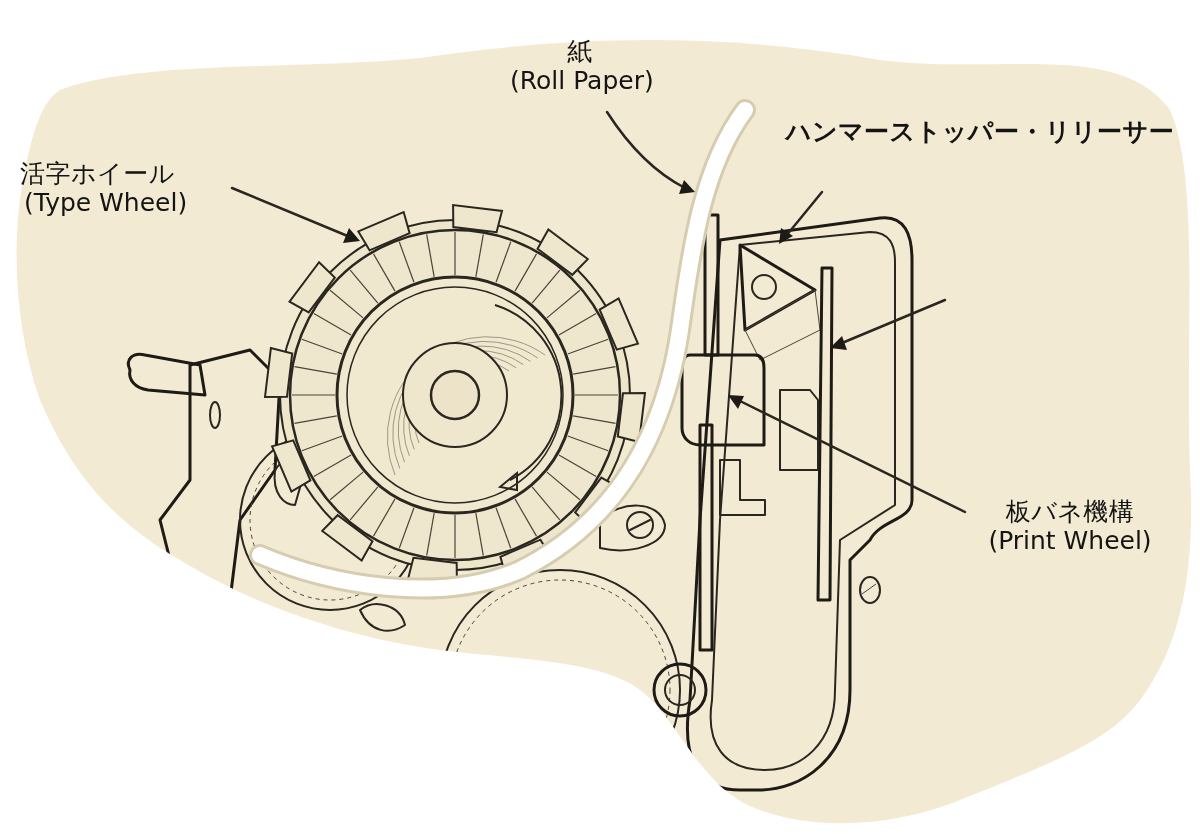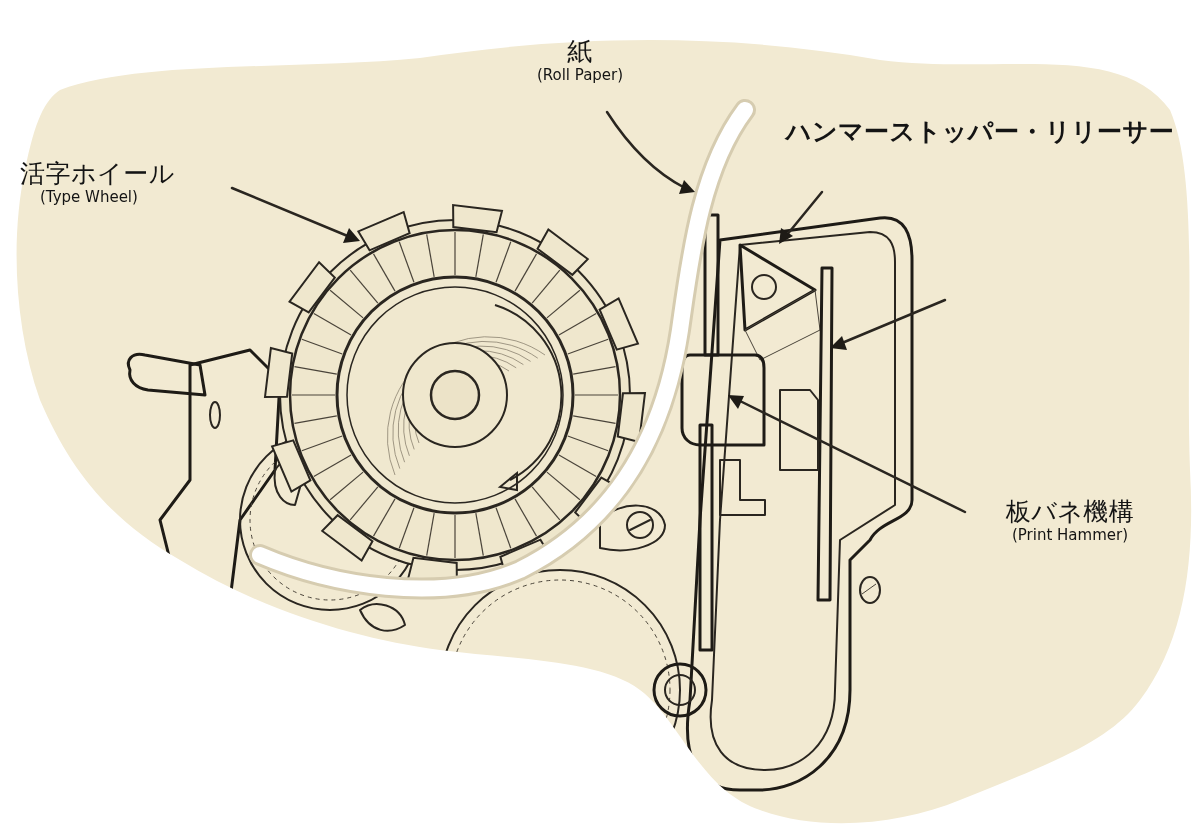--- a/index.html
+++ b/index.html
@@ -1,20 +1,20 @@
 <!DOCTYPE html>
 <html><head>
 <meta charset="utf-8">
 <style>
   html, body { margin:0; padding:0; background:#ffffff; }
   #stage { position:relative; width:1200px; height:834px; overflow:hidden; background:#ffffff; }
   svg#art { position:absolute; left:0; top:0; width:1200px; height:834px; }
   .label { position:absolute; color:#141414; font-family:"DejaVu Sans", sans-serif; line-height:1.15; text-align:center; white-space:nowrap; }
   .label .ja { font-size:25px; letter-spacing:0.5px; }
-  .label .en { font-size:15px; }
+  .label .en { font-size:25px; }
   .ink { stroke:#2a2620; fill:none; stroke-linecap:round; stroke-linejoin:round; }
   .ink-thin { stroke:#4a443a; fill:none; stroke-width:1; }
   .ink-med { stroke:#2a2620; fill:none; stroke-width:2; }
   .ink-thick { stroke:#1e1b16; fill:none; stroke-width:3; }
 </style>
 </head>
 <body>
 
 <div id="stage">
   <svg id="art" viewBox="0 0 1200 834">
@@ -176,25 +176,25 @@
     </g>
   </svg>
 
   <div class="label" style="left:510px; top:38px; width:140px;">
     <div class="ja">紙</div>
     <div class="en">(Roll Paper)</div>
   </div>
 
   <div class="label" style="left:20px; top:160px; width:250px; text-align:left;">
     <div class="ja">活字ホイール</div>
-    <div class="en" style="padding-left:4px;margin-left:16px;">(Type Wheel)</div>
+    <div class="en" style="padding-left:4px;">(Type Wheel)</div>
   </div>
 
   <div class="label" style="left:780px; top:118px; width:400px;font-weight:bold;">
     <div class="ja">ハンマーストッパー・リリーサー</div>
   </div>
 
 
   <div class="label" style="left:965px; top:498px; width:210px;">
     <div class="ja">板バネ機構</div>
-    <div class="en">(Print Hammer)</div>
+    <div class="en">(Print Wheel)</div>
   </div>
 </div>
 
 </body></html>

